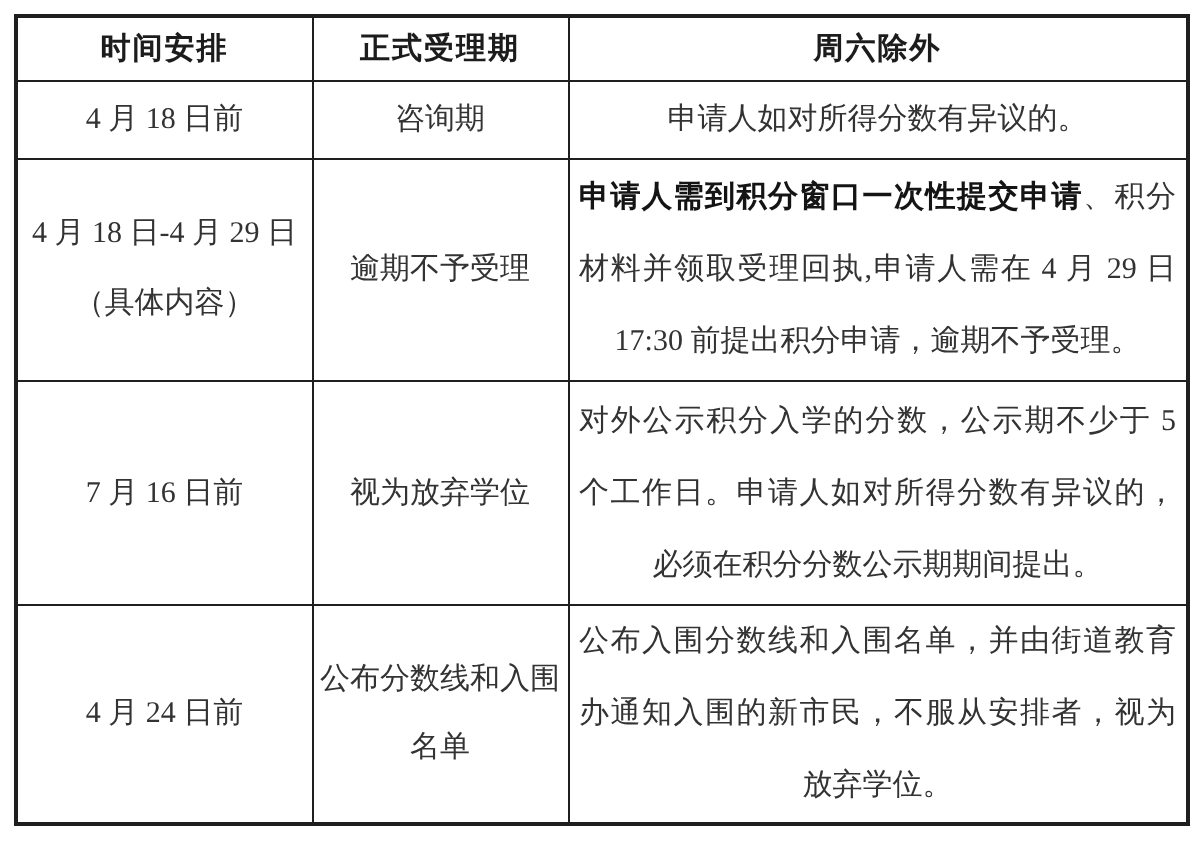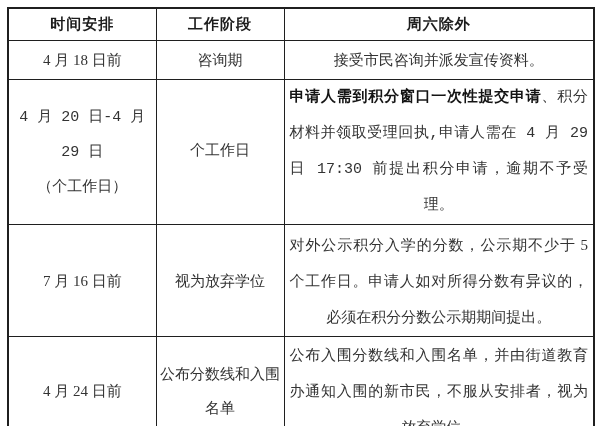--- a/index.html
+++ b/index.html
@@ -38,21 +38,21 @@
     overflow: hidden;
   }
   .schedule-table th {
     height: 31px;
     font-weight: 700;
     color: #1c1c1c;
     font-size: 15px;
     letter-spacing: 1px;
   }
   tr.row-1 td { height: 38px; }
-  tr.row-2 td { height: 110px; font-family: Liberation Mono, monospace; }
+  tr.row-2 td { height: 110px; }
   tr.row-3 td { height: 111px; }
   tr.row-4 td { height: 104px; }
   td.cell-content {
     text-align: justify;
     text-align-last: center;
     line-height: 36px;
     padding: 0 5px;
   }
   td.cell-time, td.cell-stage {
     line-height: 34px;
@@ -69,36 +69,36 @@
 <div class="page">
   <table class="schedule-table">
     <colgroup>
       <col style="width:148px">
       <col style="width:128px">
       <col style="width:310px">
     </colgroup>
     <thead>
       <tr>
         <th>时间安排</th>
-        <th>工作阶段</th>
+        <th>正式受理期</th>
         <th>周六除外</th>
       </tr>
     </thead>
     <tbody>
       <tr class="row-1">
         <td class="cell-time">4 月 18 日前</td>
         <td class="cell-stage">咨询期</td>
-        <td class="cell-content">接受市民咨询并派发宣传资料。</td>
+        <td class="cell-content">申请人如对所得分数有异议的。</td>
       </tr>
       <tr class="row-2">
         <td class="cell-time">
-          <div class="time-line">4 月 20 日-4 月 29 日</div>
-          <div class="time-line">（个工作日）</div>
+          <div class="time-line">4 月 18 日-4 月 29 日</div>
+          <div class="time-line">（具体内容）</div>
         </td>
-        <td class="cell-stage">个工作日</td>
+        <td class="cell-stage">逾期不予受理</td>
         <td class="cell-content"><span class="bold-run">申请人需到积分窗口一次性提交申请</span><span>、积分材料并领取受理回执,申请人需在 4 月 29 日 17:30 前提出积分申请，逾期不予受理。</span></td>
       </tr>
       <tr class="row-3">
         <td class="cell-time">7 月 16 日前</td>
         <td class="cell-stage">视为放弃学位</td>
         <td class="cell-content">对外公示积分入学的分数，公示期不少于 5 个工作日。申请人如对所得分数有异议的，必须在积分分数公示期期间提出。</td>
       </tr>
       <tr class="row-4">
         <td class="cell-time">4 月 24 日前</td>
         <td class="cell-stage">公布分数线和入围名单</td>

